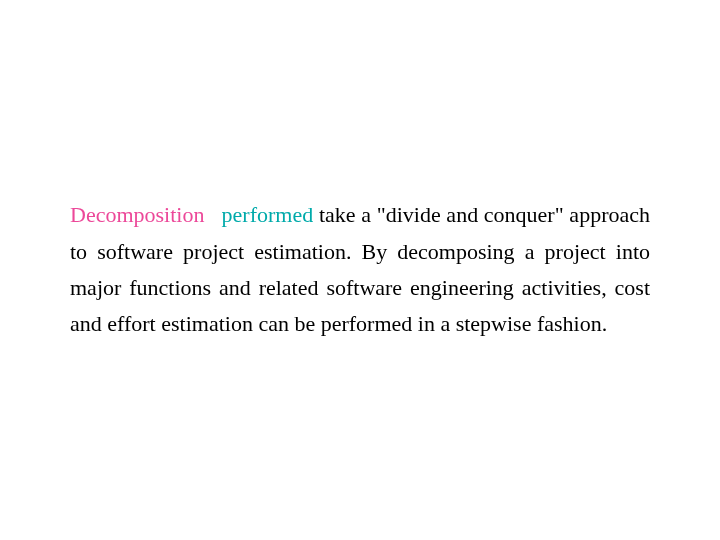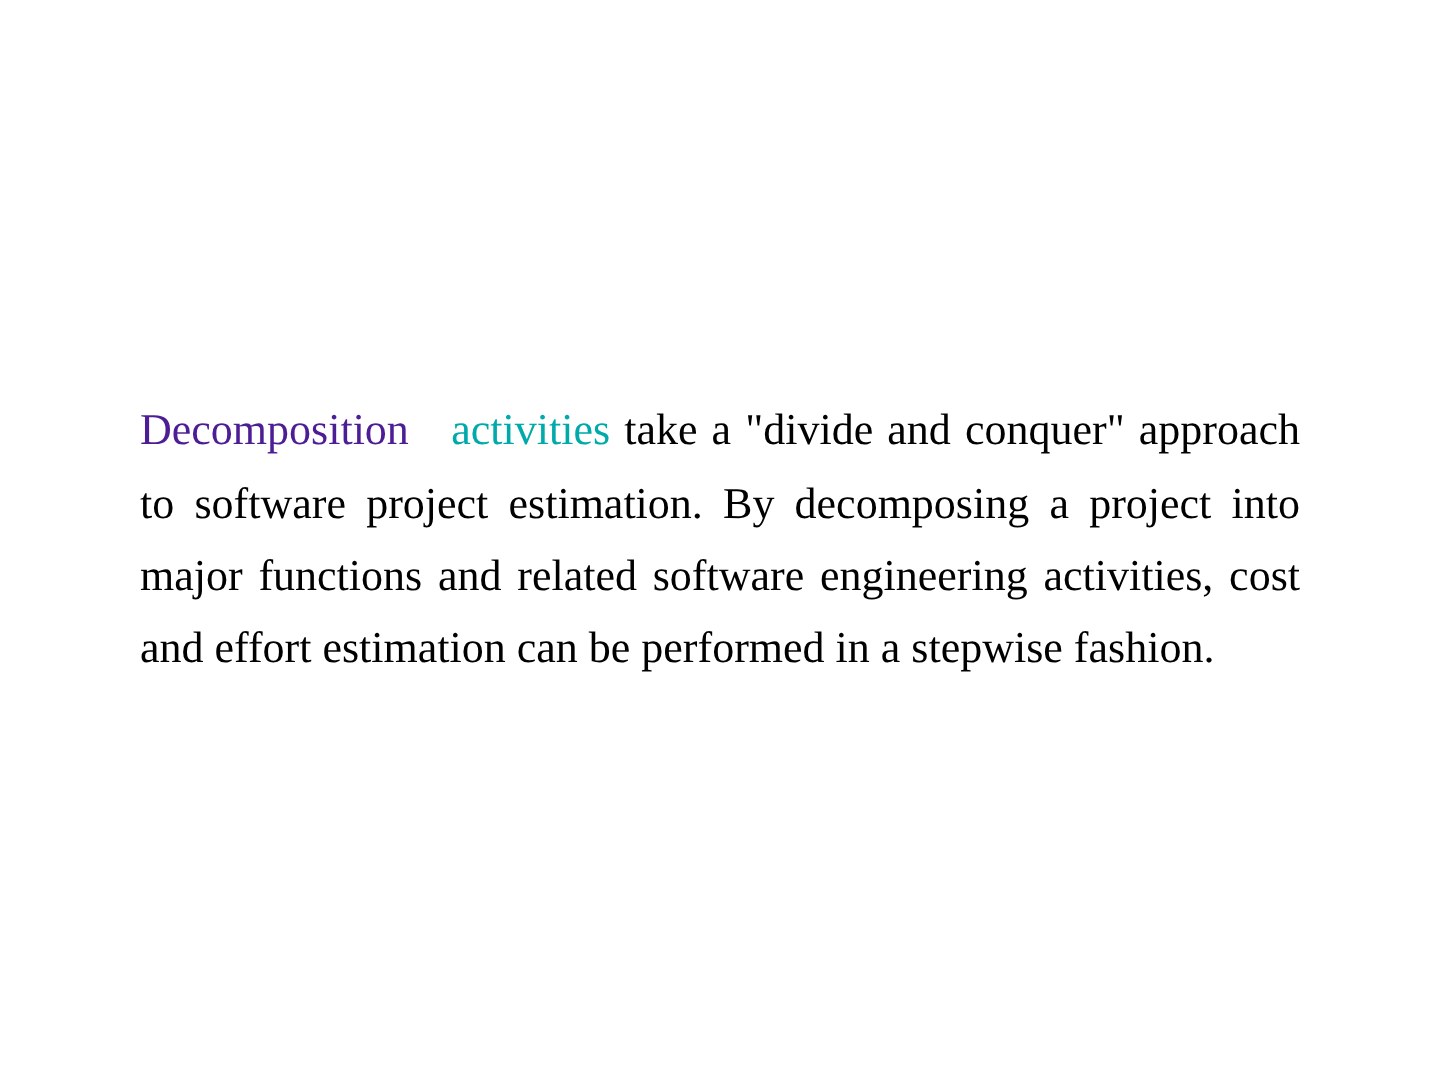--- a/index.html
+++ b/index.html
@@ -25,36 +25,36 @@
     }
 
     .paragraph {
       font-size: 22px;
       line-height: 1.65;
       color: #000000;
       text-align: justify;
     }
 
     .word-decomposition {
-      color: #4c1d95;
+      color: #ec4899;
       font-style: normal;
     }
 
     .word-techniques {
       color: #00aaaa;
       font-style: normal;
     }
   </style>
 </head>
 <body>
 
 <div class="content-block">
   <p class="paragraph">
     <span class="word-decomposition">Decomposition</span>
     <span>&nbsp; </span>
-    <span class="word-techniques">activities</span>
+    <span class="word-techniques">performed</span>
     <span> take  a  "divide  and conquer" approach to </span>
     <span>software</span>
     <span> project  estimation.  By decomposing a project into major functions and related </span>
     <span>software</span>
     <span>  engineering   activities,   cost  and   effort estimation can be performed in a stepwise fashion.</span>
   </p>
 </div>
 
 </body></html>

